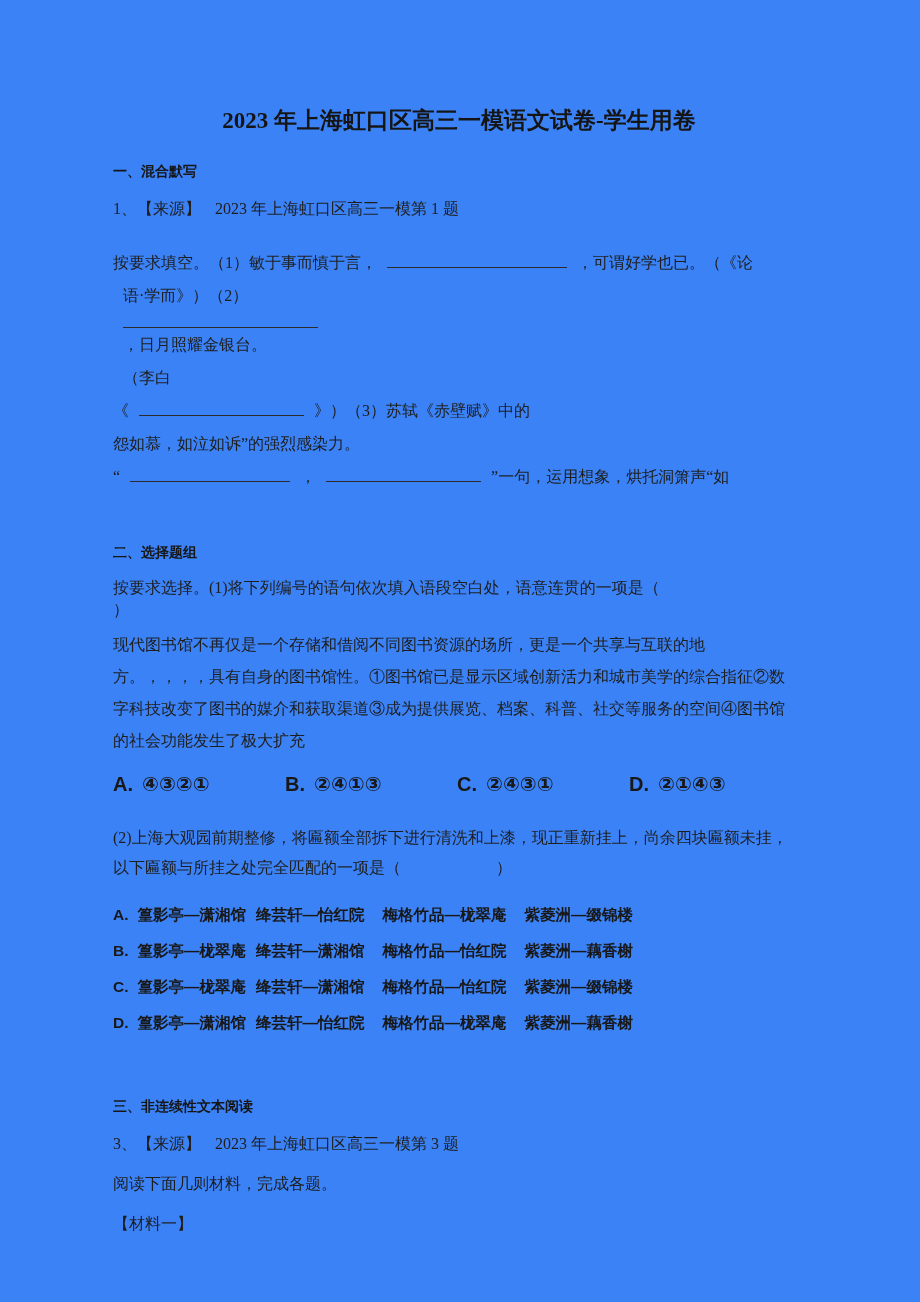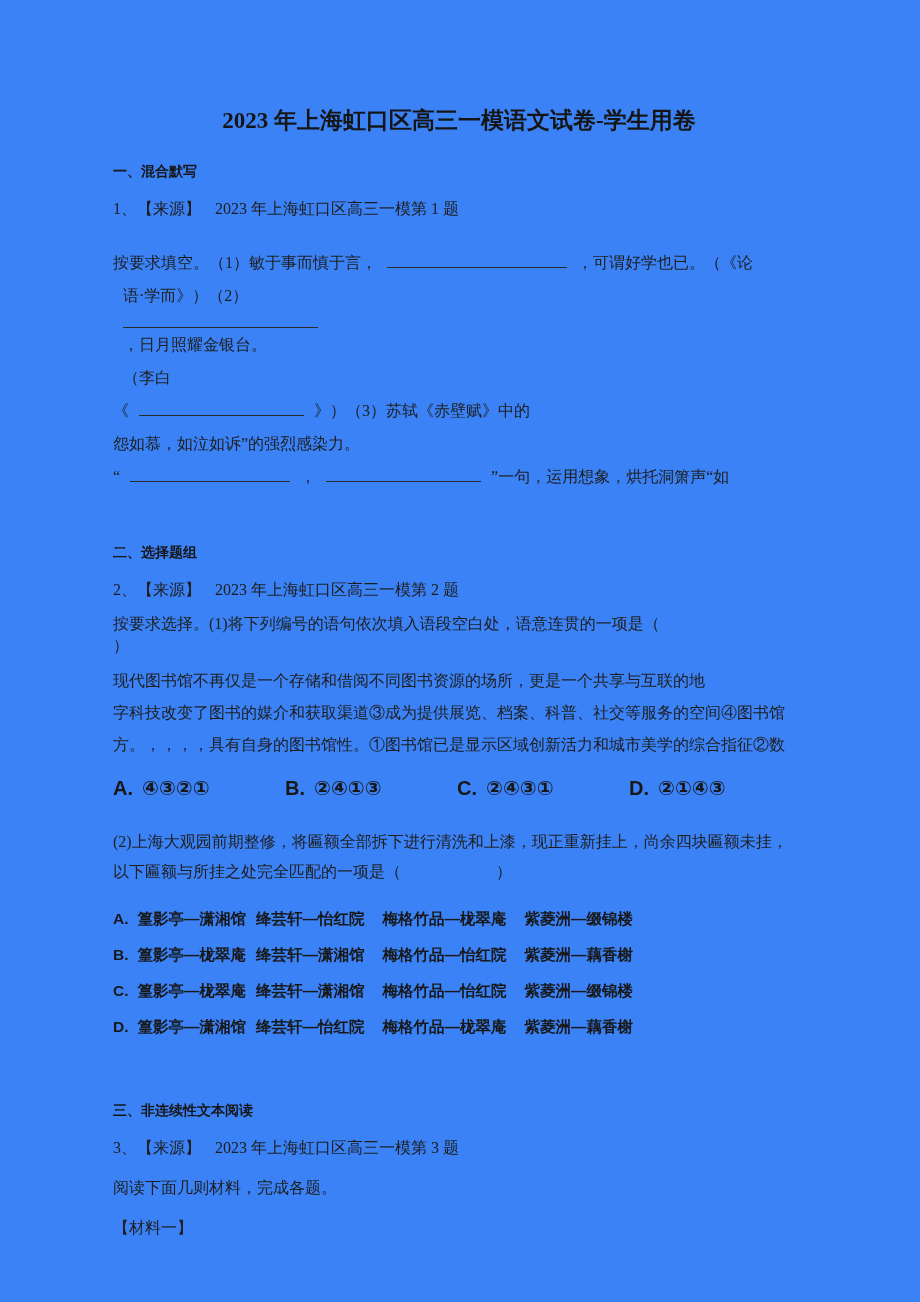--- a/index.html
+++ b/index.html
@@ -113,34 +113,32 @@
         <span>怨如慕，如泣如诉”的强烈感染力。</span>
       </div>
       <div class="line">
         <span>“</span><span class="blank w160"></span><span>，</span><span class="blank w155"></span><span>”一句，运用想象，烘托洞箫声“如</span>
       </div>
     </div>
   </div>
 
   <div>
     <h2 class="heading h2m">二、选择题组</h2>
-    <div class="source">
-      <span>2、【来源】</span><span class="srctext">2023 年上海虹口区高三一模第 2 题</span>
-    </div>
 
     <div class="prompt flex">
       <span>按要求选择。(1)将下列编号的语句依次填入语段空白处，语意连贯的一项是（</span>
         <span class="stretch"></span>
         <span>）</span>
     </div>
 
     <div class="passage">
       <div class="pline">现代图书馆不再仅是一个存储和借阅不同图书资源的场所，更是一个共享与互联的地</div>
+      <div class="pline">方。，，，，具有自身的图书馆性。①图书馆已是显示区域创新活力和城市美学的综合指征②数</div>
       <div class="pline">字科技改变了图书的媒介和获取渠道③成为提供展览、档案、科普、社交等服务的空间④图书馆</div>
-      <div class="pline">方。，，，，具有自身的图书馆性。①图书馆已是显示区域创新活力和城市美学的综合指征②数</div>
+      <div class="pline">的社会功能发生了极大扩充</div>
     </div>
 
     <div class="choice-row">
       <span class="opt"><span class="opt-label">A.</span><span class="opt-val">④③②①</span></span><span class="opt"><span class="opt-label">B.</span><span class="opt-val">②④①③</span></span><span class="opt"><span class="opt-label">C.</span><span class="opt-val">②④③①</span></span><span class="opt"><span class="opt-label">D.</span><span class="opt-val">②①④③</span></span>
     </div>
 
     <div class="p2">
       <div class="pline">(2)上海大观园前期整修，将匾额全部拆下进行清洗和上漆，现正重新挂上，尚余四块匾额未挂，</div>
       <div class="pline">
         <span>以下匾额与所挂之处完全匹配的一项是（</span><span class="g95"></span><span>）</span>

